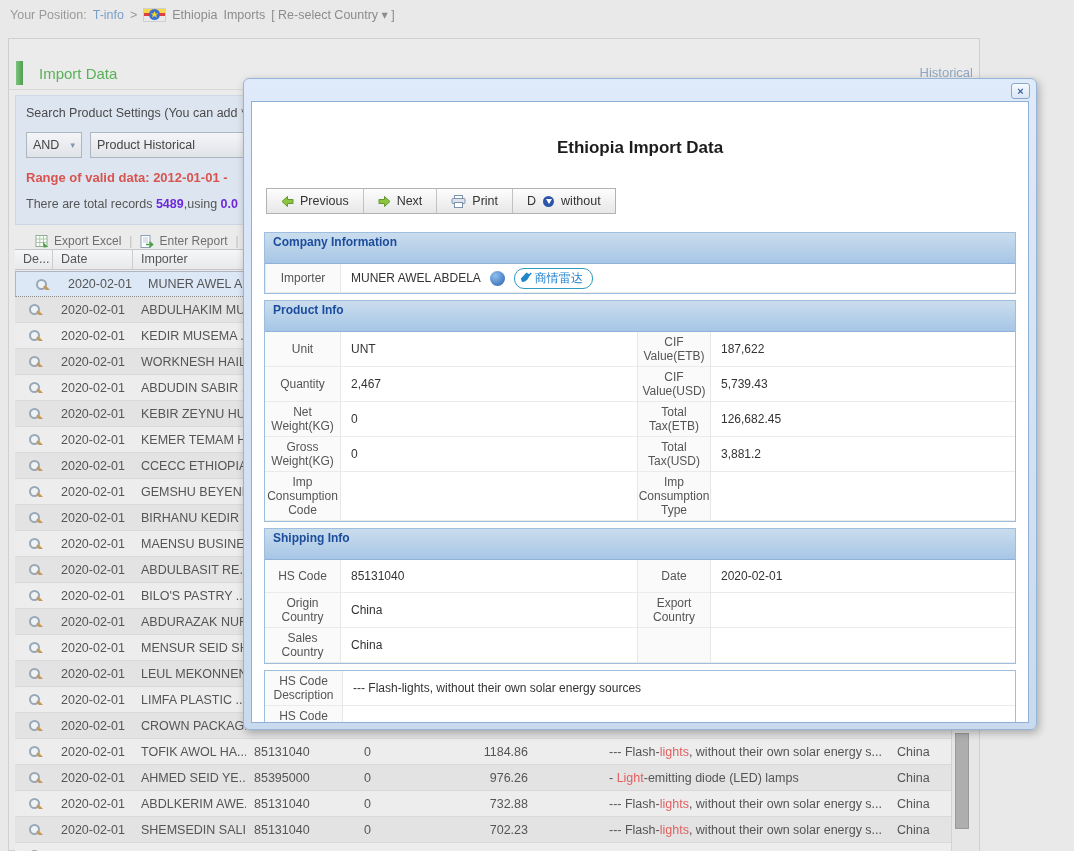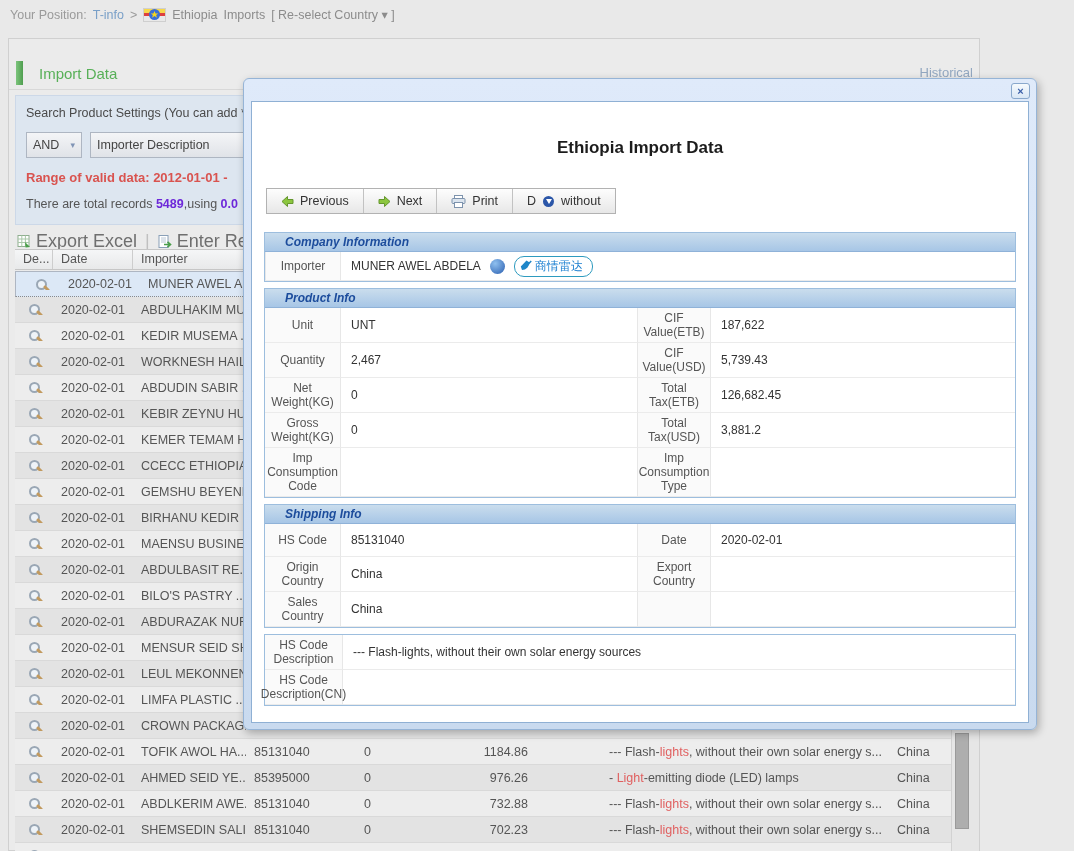--- a/index.html
+++ b/index.html
@@ -29,21 +29,21 @@
   .search-settings { position:absolute; left:10px; top:10px; font-size:12.5px; color:#4a4a4a; }
   .sel-row { position:absolute; left:10px; top:36px; display:flex; gap:8px; }
   .sel { height:26px; display:flex; align-items:center; padding:0 6px; background:linear-gradient(#f4f5f7,#e0e3e8); border:1px solid #aeb6c2; font-size:12.5px; color:#444; cursor:pointer; }
   .sel .caret { margin-left:auto; padding-left:8px; color:#8094b5; font-size:9px; }
   .sel1 { width:56px; } .sel2 { width:188px; } .sel3 { width:80px; }
   .range-line { position:absolute; left:10px; top:74px; font-size:13px; font-weight:bold; color:#d9534f; }
   .records-line { position:absolute; left:10px; top:101px; font-size:12.5px; color:#555; }
   .records-line .red { color:#6d28d9; font-weight:bold; }
 
   
-  .tbar { position:absolute; left:2px; top:191px; height:22px; display:flex; align-items:center; gap:8px; padding-left:6px; font-size:18px; color:#6f6f6f; }
+  .tbar { position:absolute; left:20px; top:191px; height:22px; display:flex; align-items:center; gap:8px; padding-left:6px; font-size:12px; color:#6f6f6f; }
   .tbar .item { display:flex; align-items:center; gap:5px; cursor:pointer; }
   .tbar .sep { color:#c0c0c0; }
   .partial-ico { width:9px; height:13px; background:#dfe9f4; border:1px solid #7d9cc0; }
 
   
   .thead { position:absolute; left:6px; top:210px; width:936px; height:21px; display:flex; background:linear-gradient(#f5f6f7,#e8e9ea); border-top:1px solid #c6c6c6; border-bottom:1px solid #c6c6c6; font-size:12.5px; color:#555; }
   .thead .hc { border-right:1px solid #cdcdcd; padding:2px 0 0 8px; overflow:hidden; white-space:nowrap; }
   .tbody { position:absolute; left:6px; top:232px; width:936px; }
   .trow { display:flex; height:26px; border-bottom:1px solid #d9d9d9; font-size:12.5px; color:#555; align-items:center; }
   .trow:nth-child(odd) { background:#ededed; }
@@ -68,21 +68,21 @@
   .modal-body { position:absolute; left:7px; top:22px; width:778px; height:622px; background:#fff; border:1px solid #8fb0d4; overflow:hidden; }
   .modal-title { margin-top:36px; text-align:center; font-size:17px; font-weight:bold; color:#1c1c1c; }
   .btnbar { display:inline-flex; margin:30px 0 0 14px; border:1px solid #b2b2b2; background:#fff; }
   .mbtn { display:flex; align-items:center; gap:6px; padding:5px 14px; background:linear-gradient(#fdfdfd,#e7e7e7); border-right:1px solid #c2c2c2; font-size:12.5px; color:#333; cursor:pointer; white-space:nowrap; }
   .mbtn:last-child { border-right:none; }
   .dl-ico { width:11px; height:11px; border-radius:50%; background:#2b56a8; display:inline-flex; align-items:center; justify-content:center; margin:0 1px; }
   .dl-ico i { width:0; height:0; border-left:3px solid transparent; border-right:3px solid transparent; border-top:5px solid #fff; display:block; }
 
   .section { margin:6px 12px 0 12px; border:1px solid #9dbede; }
   .section.first { margin-top:18px; }
-  .sec-head { height:19px; line-height:19px; background:linear-gradient(#cadded,#a7c6e6); border-bottom:1px solid #8fb2d8; color:#1c4c9c; font-size:12px; font-weight:bold; padding-left:20px;font-style:italic; }
+  .sec-head { height:31px; line-height:19px; background:linear-gradient(#cadded,#a7c6e6); border-bottom:1px solid #8fb2d8; color:#1c4c9c; font-size:12px; font-weight:bold; padding-left:8px; }
   .g4 { display:grid; grid-template-columns:76px 296px 74px 1fr; background:#fff; }
   .g2 { display:grid; grid-template-columns:78px 1fr; background:#fff; }
   .cell { min-height:33px; display:flex; align-items:center; border-bottom:1px solid #ebebeb; font-size:12px; }
   .cell.lbl { background:#fafafa; justify-content:center; text-align:center; color:#555; padding:3px 2px; border-left:1px solid #e7e7e7; border-right:1px solid #e7e7e7; }
   .g4 .cell.lbl:nth-child(4n+1), .g2 .cell.lbl { border-left:none; }
   .cell.val { color:#333; padding:3px 10px; }
   .company-row { display:grid; grid-template-columns:76px 1fr; background:#fff; }
   .company-row .cell { min-height:29px; }
   .imp-val { display:flex; align-items:center; gap:9px; }
   .globe { width:15px; height:15px; border-radius:50%; background:radial-gradient(circle at 35% 30%, #8fc0ef, #2b5fb0); display:inline-block; cursor:pointer; }
@@ -117,21 +117,21 @@
     <div class="panel-hr"></div>
 
     <div class="search-box">
       <div class="search-settings">Search Product Settings (You can add *</div>
       <div class="sel-row">
         <div class="sel sel1">
           <span>AND</span>
           <span class="caret">▾</span>
         </div>
         <div class="sel sel2">
-          <span>Importer Description</span>
+          <span>Product Historical</span>
           <span class="caret">▾</span>
         </div>
         <div class="sel sel3">
           <span>li</span>
         </div>
       </div>
       <div class="range-line">Range of valid data: 2012-01-01 -</div>
       <div class="records-line">
         <span>There are total records </span><span class="red">5489</span><span>,using </span><span class="red">0.0</span>
       </div>

